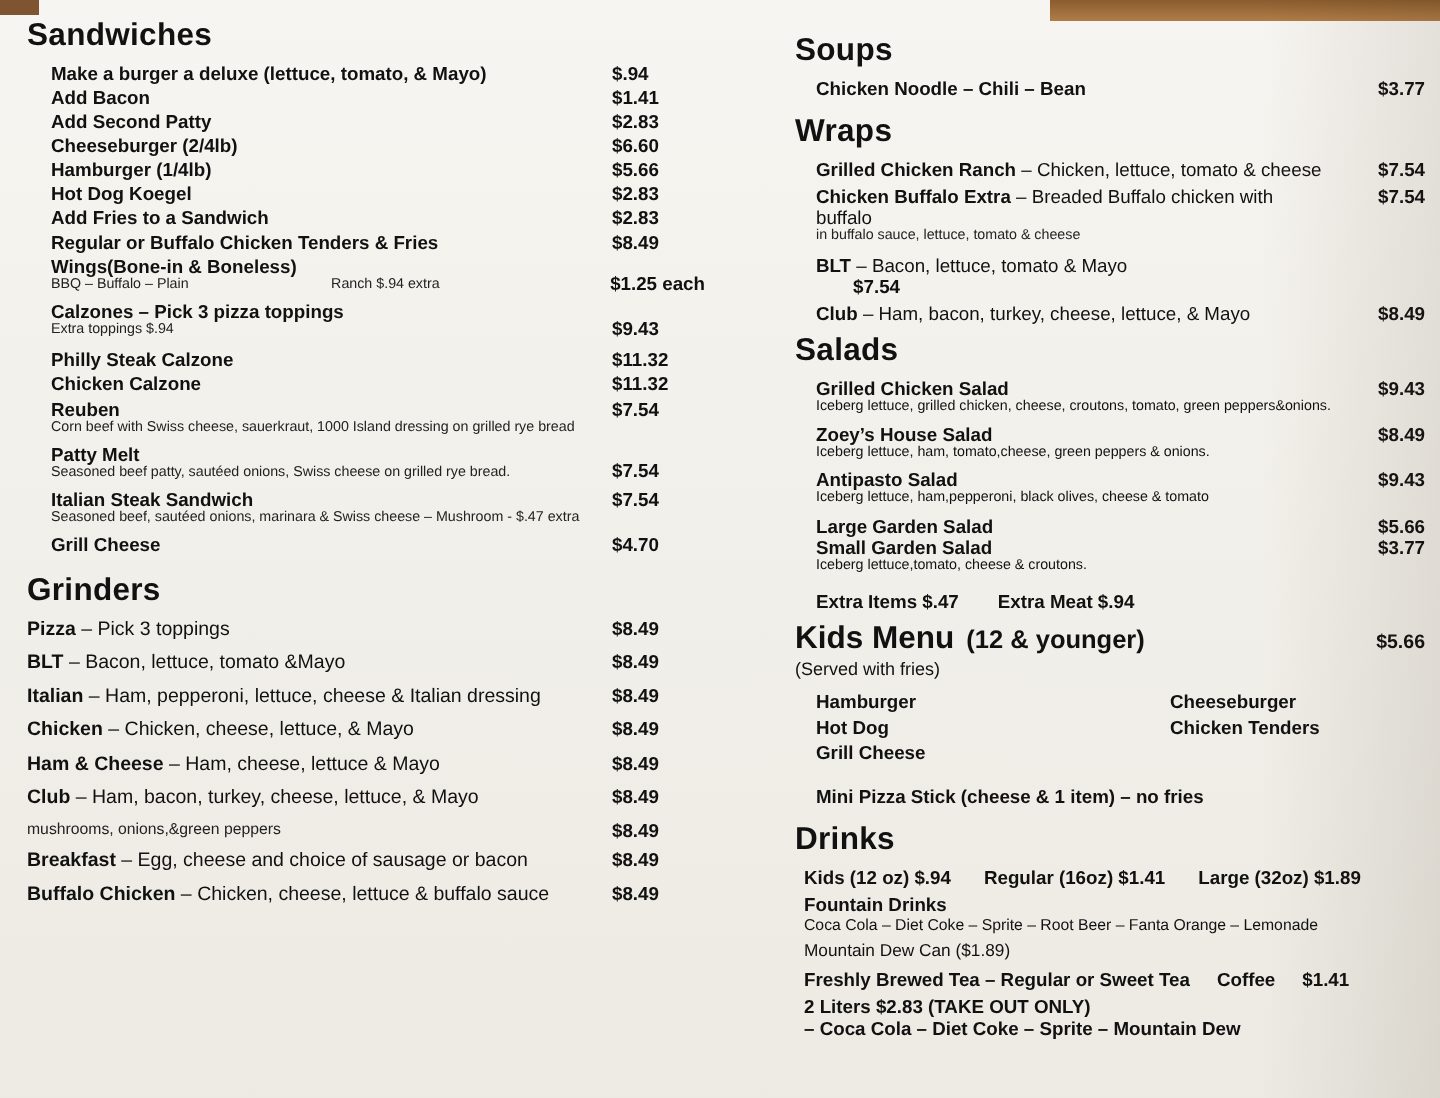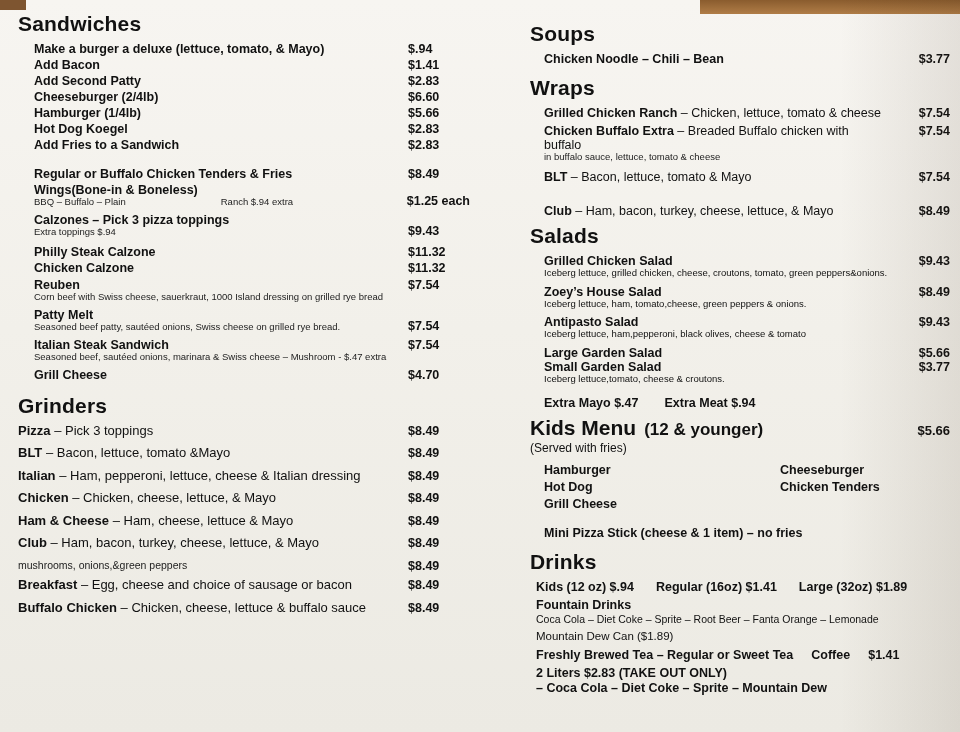--- a/index.html
+++ b/index.html
@@ -128,21 +128,21 @@
           <div class="name">Hot Dog Koegel</div>
           <div class="price">$2.83</div>
         </div>
 
 
         <div class="row">
           <div class="name">Add Fries to a Sandwich</div>
           <div class="price">$2.83</div>
         </div>
 
-        <div class="row" style="margin-top:15px;">
+        <div class="row" style="margin-top:3px;">
           <div>
             <div class="name">Regular or Buffalo Chicken Tenders &amp; Fries</div>
           </div>
           <div class="price">$8.49</div>
         </div>
 
         <div class="row">
           <div>
             <div class="name">Wings(Bone-in &amp; Boneless)</div>
             <div class="sub" style="white-space:pre;">BBQ – Buffalo – Plain                                    Ranch $.94 extra</div>
@@ -297,21 +297,21 @@
         <div class="row" style="margin-bottom:4px;">
           <div>
             <div class="name">
               <span>Chicken Buffalo Extra</span><span class="reg"> – Breaded Buffalo chicken with buffalo</span>
             </div>
             <div class="sub">in buffalo sauce, lettuce, tomato &amp; cheese</div>
           </div>
           <div class="price" style="min-width:56px;text-align:right;">$7.54</div>
         </div>
 
-        <div class="row" style="margin-bottom:20px;">
+        <div class="row" style="margin-bottom:4px;flex-direction:column;">
           <div class="name">
             <span>BLT</span><span class="reg"> – Bacon, lettuce, tomato &amp; Mayo</span>
           </div>
           <div class="price" style="min-width:56px;text-align:right;">$7.54</div>
         </div>
 
         <div class="row">
           <div class="name">
             <span>Club</span><span class="reg"> – Ham, bacon, turkey, cheese, lettuce, &amp; Mayo</span>
           </div>
@@ -356,21 +356,21 @@
 
         <div class="row">
           <div>
             <div class="name">Small Garden Salad</div>
             <div class="salad-sub">Iceberg lettuce,tomato, cheese &amp; croutons.</div>
           </div>
           <div class="price" style="min-width:56px;text-align:right;">$3.77</div>
         </div>
 
         <div class="extras">
-          <span>Extra Mayo $.47</span>
+          <span>Extra Items $.47</span>
           <span>Extra Meat $.94</span>
         </div>
       </div>
     </div>
 
     <div class="sec" style="margin-top:4px;">
       <div class="kids-title">
         <span class="big">Kids Menu</span>
         <span class="paren">(12 &amp; younger)</span>
         <span class="kprice">$5.66</span>

